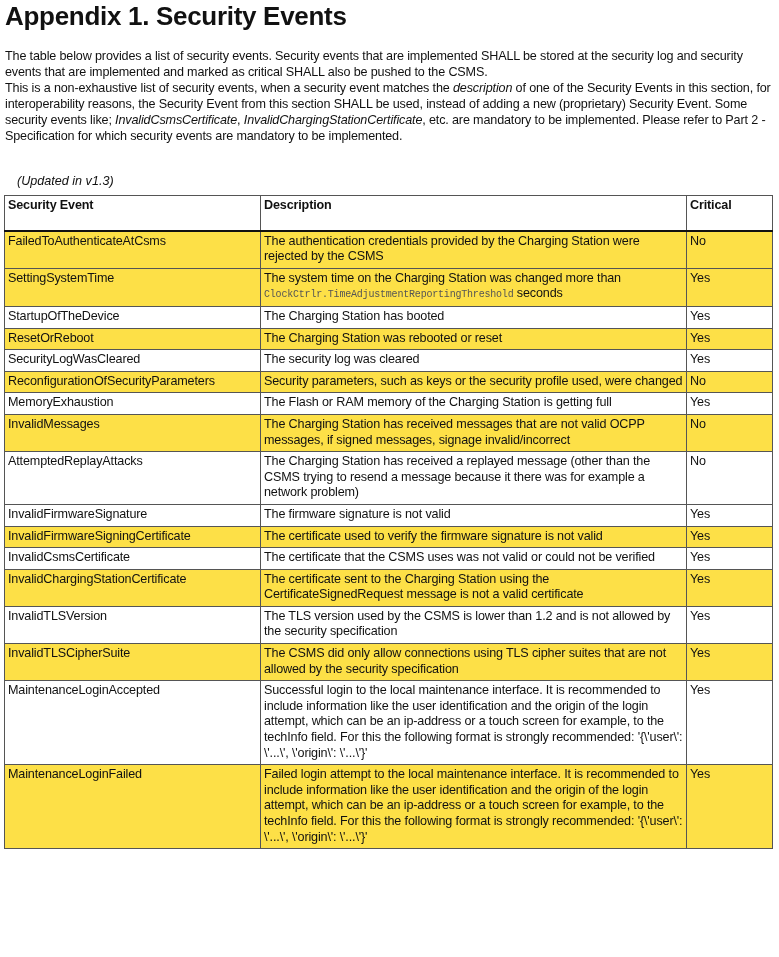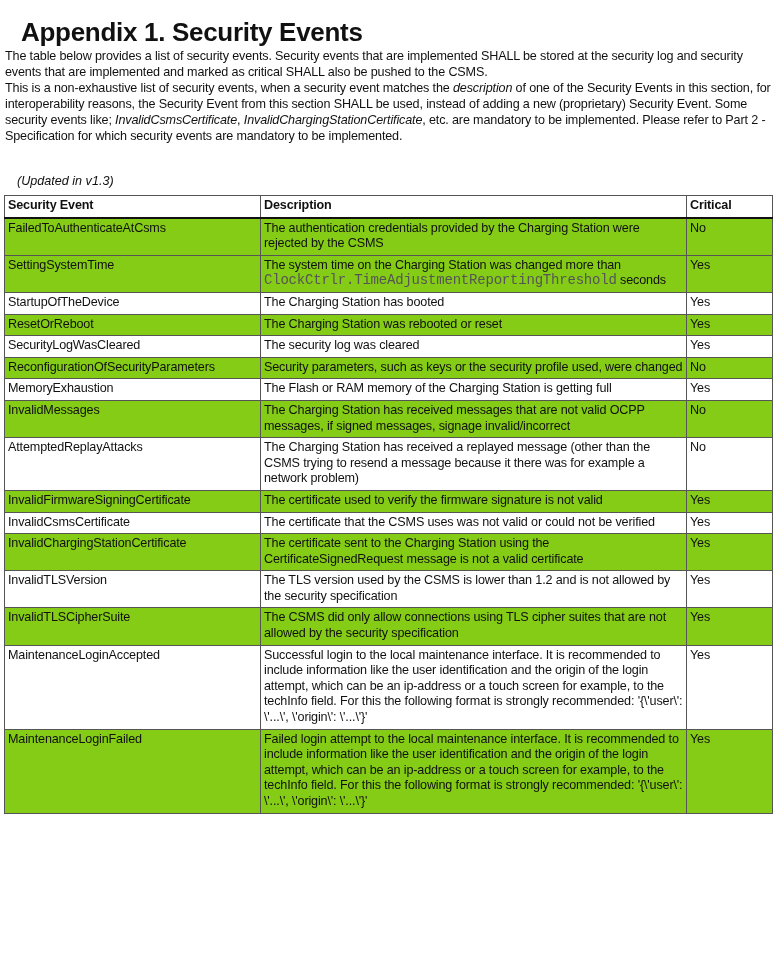--- a/index.html
+++ b/index.html
@@ -1,28 +1,28 @@
 <!DOCTYPE html>
 <html><head>
 <meta charset="utf-8">
 <style>
   html, body { margin: 0; padding: 0; background: #ffffff; }
   body { width: 779px; height: 957px; overflow: hidden; position: relative; font-family: "Liberation Sans", sans-serif; color: #111; }
-  .title { position: absolute; left: 5px; top: 0px; margin: 16px; font-family: "Liberation Sans", sans-serif; font-weight: bold; font-size: 26px; line-height: 32px; letter-spacing: -0.3px; color: #111; }
+  .title { position: absolute; left: 5px; top: 0px; margin: 0; font-family: "Liberation Sans", sans-serif; font-weight: bold; font-size: 26px; line-height: 32px; letter-spacing: -0.3px; color: #111; }
   .intro { position: absolute; left: 5px; top: 48px; width: 770px; margin: 0; font-size: 12.6px; line-height: 16px; color: #111; letter-spacing: -0.15px; }
   .intro p { margin: 0; }
   .updated { position: absolute; left: 5px; top: 161px; margin: 12px; font-size: 12.6px; line-height: 16px; font-style: italic; color: #111; }
   table.events { position: absolute; left: 4px; top: 195px; width: 768px; border-collapse: collapse; table-layout: fixed; font-size: 12.6px; line-height: 15.6px; letter-spacing: -0.15px; }
   table.events th, table.events td { border: 1px solid #555; padding: 2px 3px 3px 3px; vertical-align: top; text-align: left; }
-  table.events th { font-weight: bold; border-bottom: 2px solid #111; padding-top: 2px; padding-bottom: 3px; }
+  table.events th { font-weight: bold; border-bottom: 2px solid #111; padding-top: 2px; padding-bottom: 16px; }
   table.events col.c1 { width: 256px; }
   table.events col.c2 { width: 426px; }
   table.events col.c3 { width: 86px; }
-  tr.shade td { background: #84cc16; }
-  .mono { font-family: "Liberation Mono", monospace; font-size: 14px; color: #555; letter-spacing: -0.2px; }
+  tr.shade td { background: #fde047; }
+  .mono { font-family: "Liberation Mono", monospace; font-size: 10px; color: #555; letter-spacing: -0.2px; }
   .watermark { position: absolute; left: 560px; top: 954px; font-size: 17px; color: rgba(120,120,120,0.55); font-family: "DejaVu Sans", sans-serif; white-space: nowrap; pointer-events: none; margin-top: 20px; }
 </style>
 </head>
 <body>
 
 <h1 class="title">Appendix 1. Security Events</h1>
 
 <div class="intro">
   <p>The table below provides a list of security events. Security events that are implemented SHALL be stored at the security log and security events that are implemented and marked as critical SHALL also be pushed to the CSMS.</p>
   <p><span>This is a non-exhaustive list of security events, when a security event matches the </span><em>description</em><span> of one of the Security Events in this section, for interoperability reasons, the Security Event from this section SHALL be used, instead of adding a new (proprietary) Security Event. Some security events like; </span><em>InvalidCsmsCertificate</em><span>, </span><em>InvalidChargingStationCertificate</em><span>, etc. are mandatory to be implemented. Please refer to Part 2 - Specification for which security events are mandatory to be implemented.</span></p>
@@ -82,20 +82,25 @@
       <tr class="shade">
         <td>InvalidMessages</td>
         <td>The Charging Station has received messages that are not valid OCPP messages, if signed messages, signage invalid/incorrect</td>
         <td>No</td>
       </tr>
       <tr>
         <td>AttemptedReplayAttacks</td>
         <td>The Charging Station has received a replayed message (other than the CSMS trying to resend a message because it there was for example a network problem)</td>
         <td>No</td>
       </tr>
+      <tr>
+        <td>InvalidFirmwareSignature</td>
+        <td>The firmware signature is not valid</td>
+        <td>Yes</td>
+      </tr>
       <tr class="shade">
         <td>InvalidFirmwareSigningCertificate</td>
         <td>The certificate used to verify the firmware signature is not valid</td>
         <td>Yes</td>
       </tr>
       <tr>
         <td>InvalidCsmsCertificate</td>
         <td>The certificate that the CSMS uses was not valid or could not be verified</td>
         <td>Yes</td>
       </tr>

